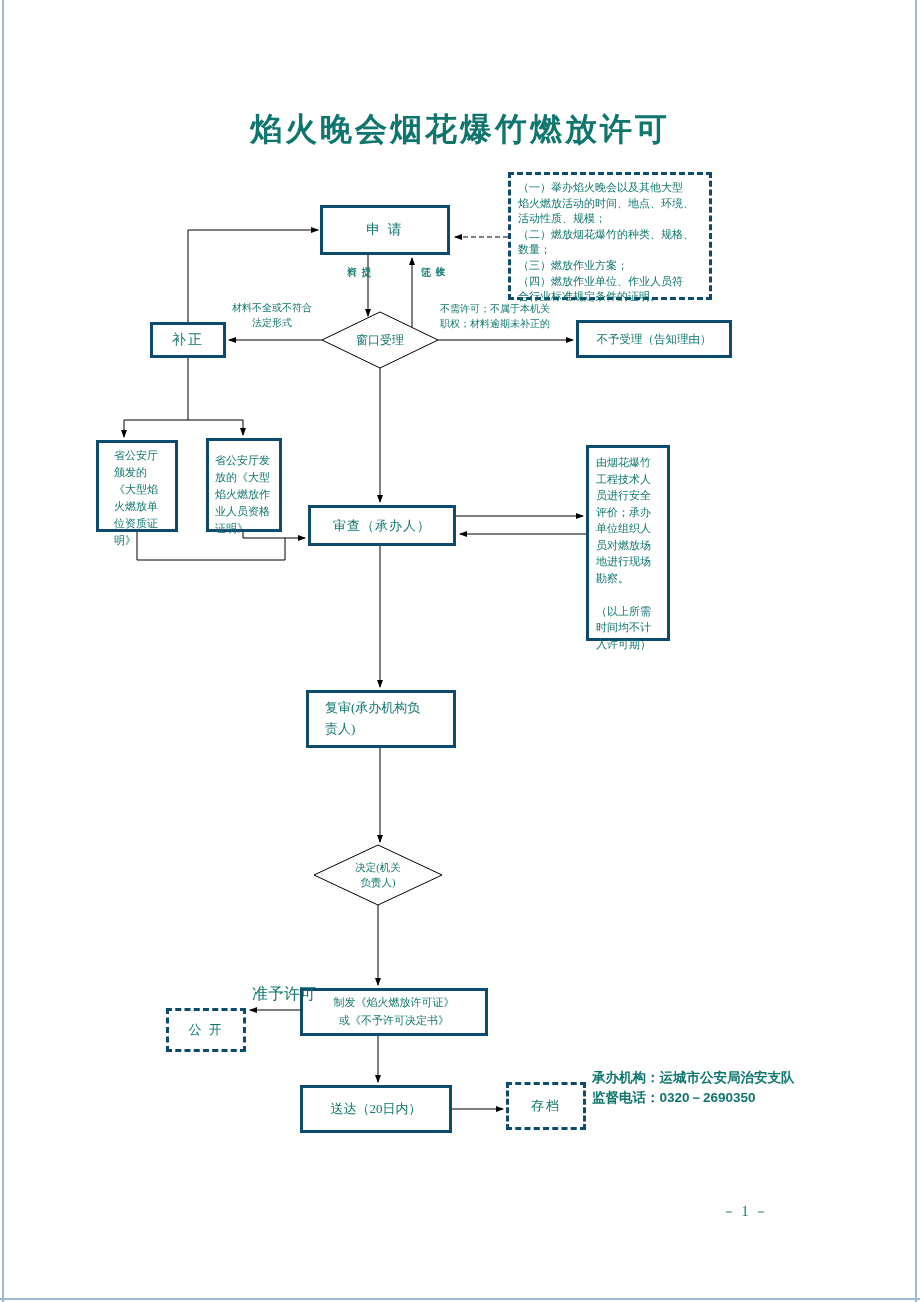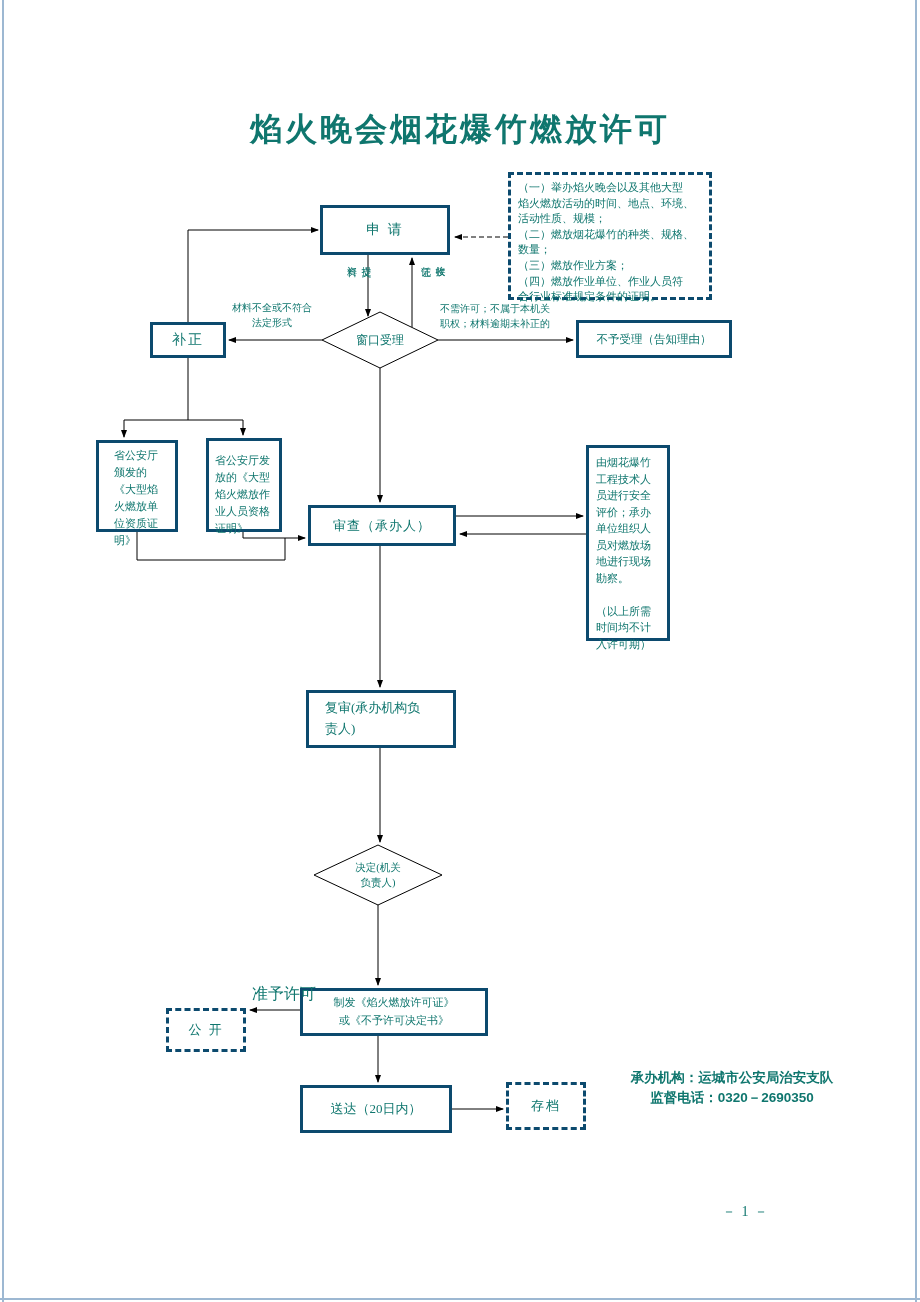--- a/index.html
+++ b/index.html
@@ -11,21 +11,21 @@
        align-items:center;justify-content:center;text-align:center;box-sizing:border-box;}
   .dashed{border-style:dashed;}
   .pre{white-space:pre-line;}
   .left{justify-content:flex-start;text-align:left;}
   .lbl{position:absolute;line-height:1.45;}
   .vert{writing-mode:vertical-rl;white-space:pre-line;letter-spacing:1px;}
   .diamond-text{position:absolute;display:flex;align-items:center;justify-content:center;
        text-align:center;white-space:pre-line;}
   svg{position:absolute;left:0;top:0;}
   .contact div{line-height:1.5;font-weight:bold;
-       font-family:"Liberation Sans","DejaVu Sans",sans-serif;text-align:center;}
+       font-family:"Liberation Sans","DejaVu Sans",sans-serif;}
   .edge{position:absolute;background:#9db8d2;}
 </style>
 </head>
 <body>
 
 <div id="page">
 
   <div class="edge" style="left:2px;top:0;width:2px;height:1302px;"></div>
   <div class="edge" style="left:915px;top:0;width:2px;height:1302px;"></div>
   <div class="edge" style="left:0;top:1298px;width:920px;height:2px;"></div>

